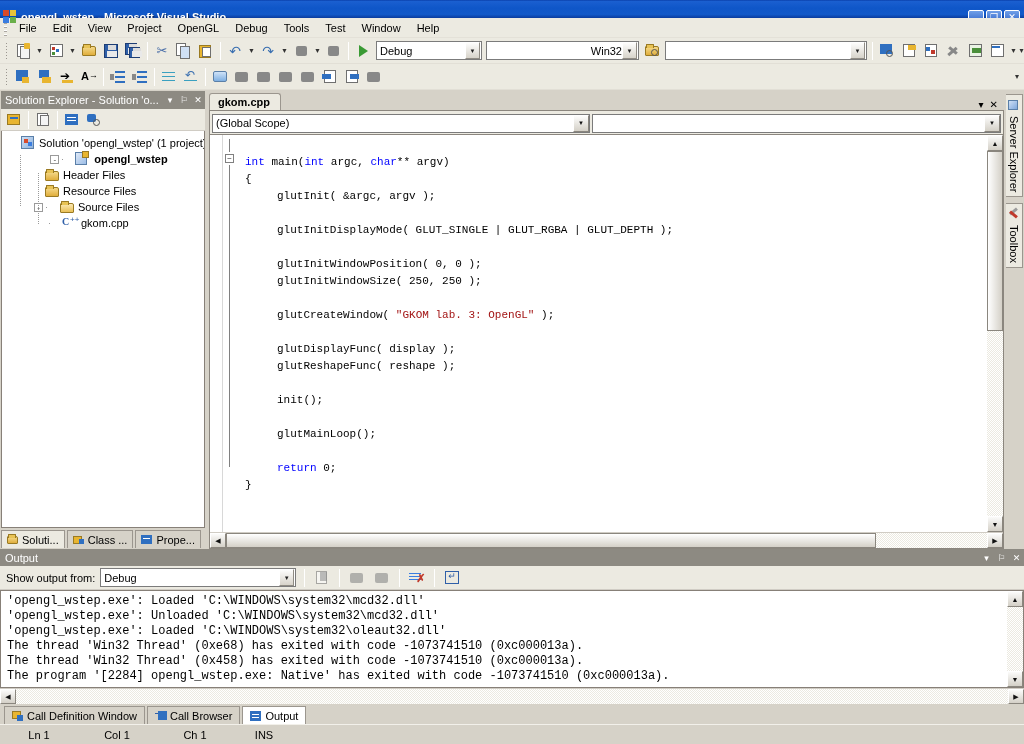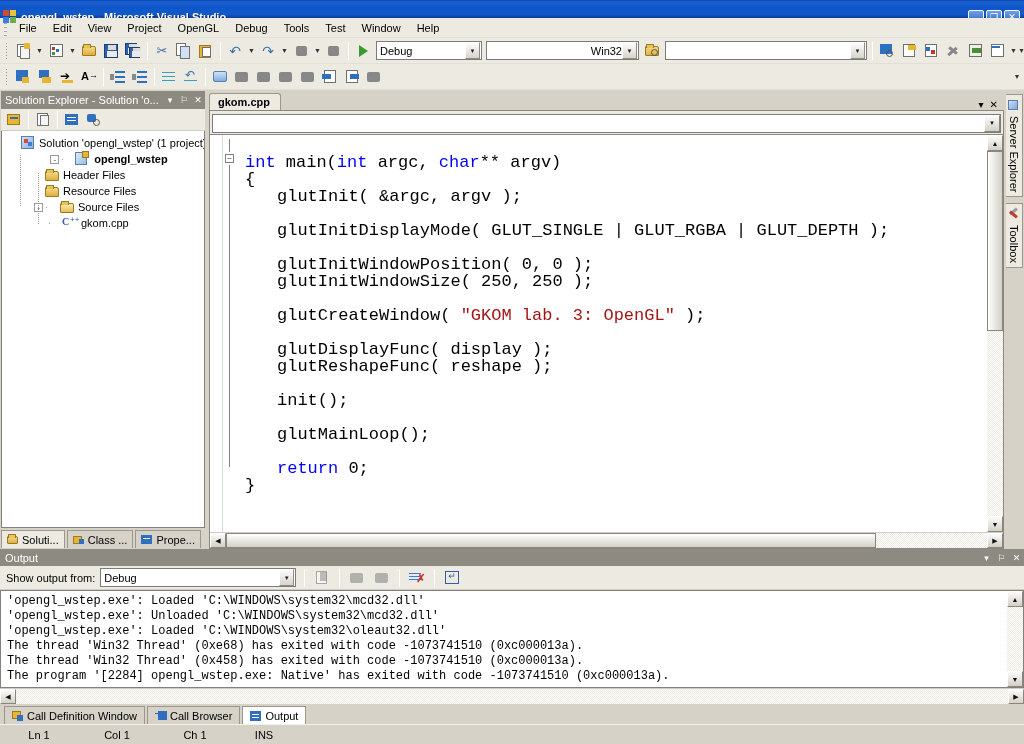--- a/index.html
+++ b/index.html
@@ -205,21 +205,21 @@
   .gutter { width:13px; background:#fff; flex:none; border-right:1px solid #d8d8d8;}
   .fold-col { width:14px; background:#fff; flex:none; position:relative; padding-top:4px;}
   .fold-box {
     position:absolute; left:2px; width:9px; height:9px;
     border:1px solid #808080; background:#fff;
     font-size:8px; line-height:7px; text-align:center; color:#333;
   }
   .fold-line { position:absolute; left:6px; width:1px; background:#808080; }
   .code-text {
     flex:1; overflow:hidden; background:#fff;
-    font-family: "Liberation Mono", monospace; font-size:17px;
+    font-family: "Liberation Mono", monospace; font-size:11px;
     line-height: 17px; white-space: pre; padding-top: 2px; color:#000;
     position:relative;
   }
   .kw { color: #0000ff; }
   .str { color: #a31515; }
   .vscroll { width:16px; background:#eceae1; flex:none; display:flex; flex-direction:column; }
   .sb-btn {
     height:16px; background: linear-gradient(to bottom,#fbfbfa,#d4d0c7);
     border:1px solid #8a867e; border-top-color:#fff; border-left-color:#fff;
     display:flex; align-items:center; justify-content:center; font-size:7px; color:#111; flex:none;
@@ -686,20 +686,24 @@
           <span>gkom.cpp</span>
         </div>
         <div class="dt-right">
           <span>▾</span>
           <span>✕</span>
         </div>
       </div>
 
       <div class="editor-box">
         <div class="nav-bar">
+          <div class="nav-combo left">
+            <span class="cval">(Global Scope)</span>
+            <span class="cbtn">▼</span>
+          </div>
           <div class="nav-combo right">
             <span class="cval"></span>
             <span class="cbtn">▼</span>
           </div>
         </div>
 
         <div class="code-region">
           <div class="gutter"></div>
           <div class="fold-col">
             <div class="fold-line" style="top:4px;height:13px;"></div>

